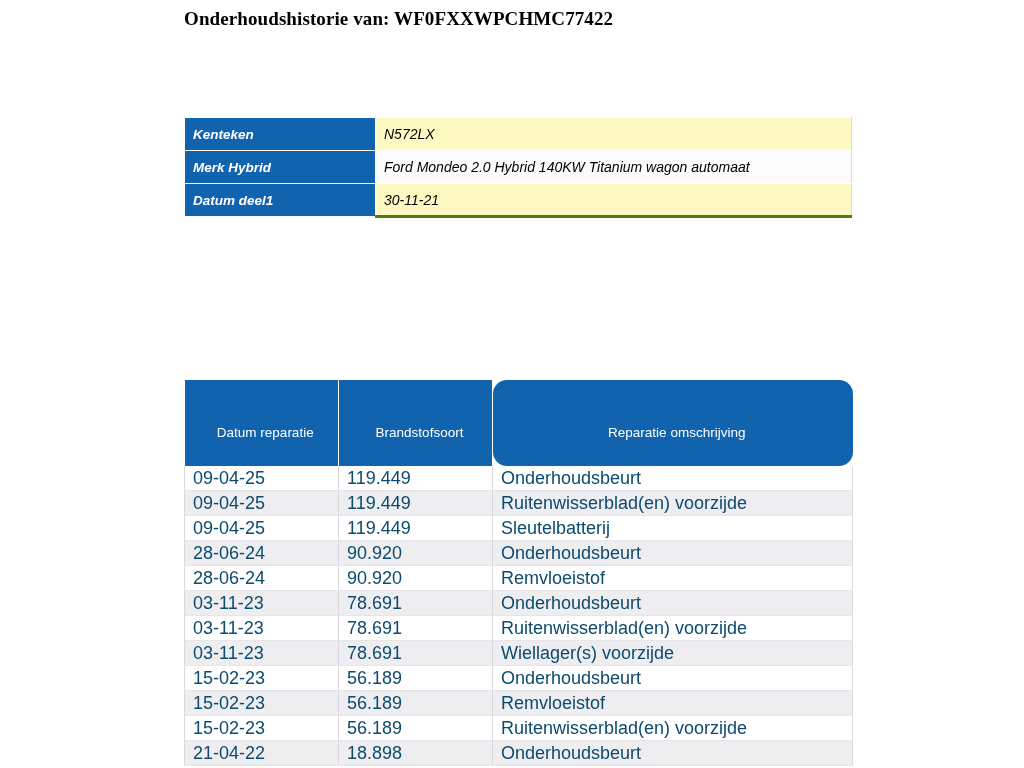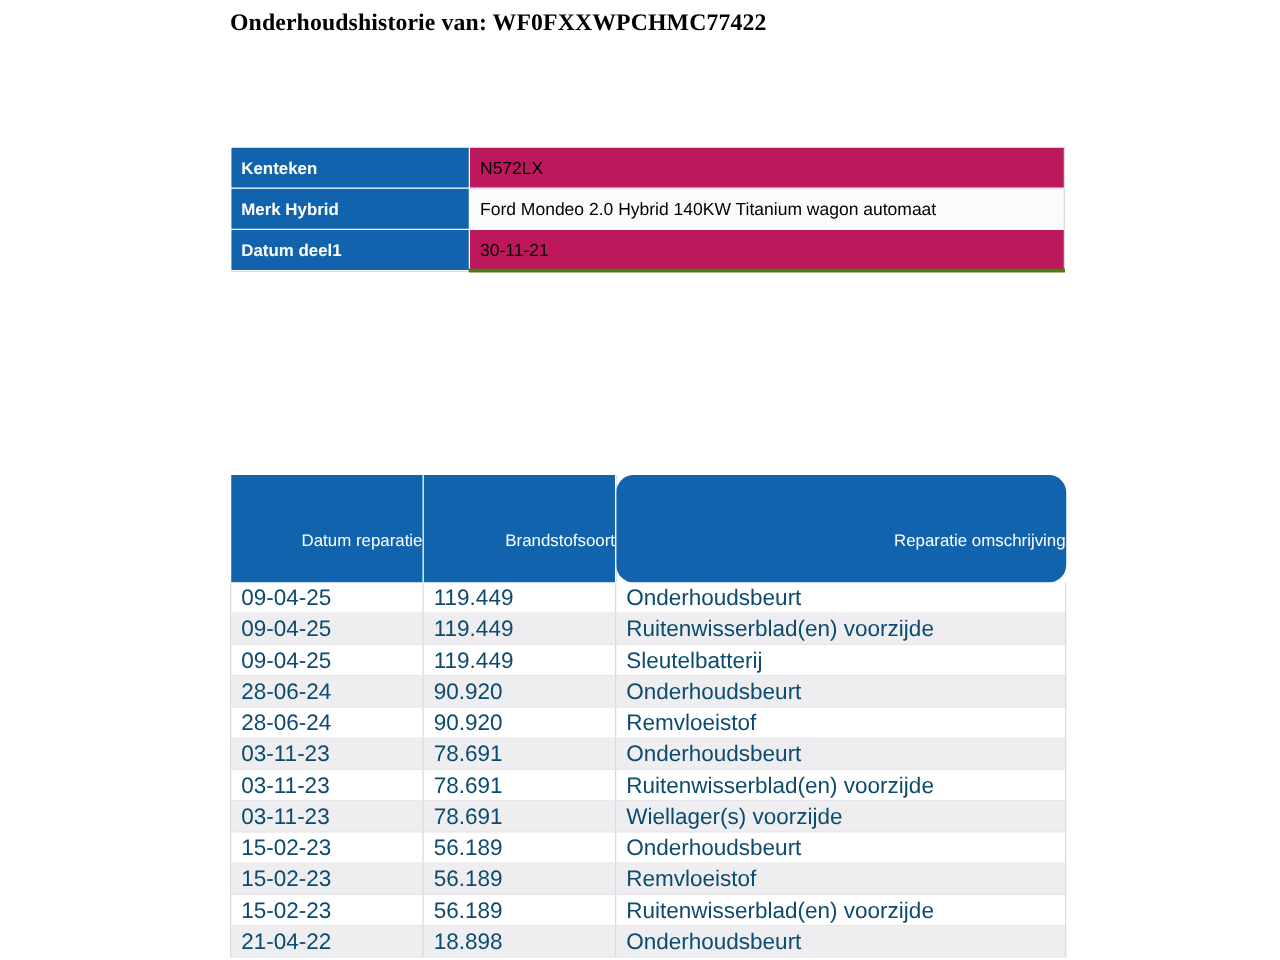--- a/index.html
+++ b/index.html
@@ -33,36 +33,37 @@
   }
 
   
   .info-table {
     position: absolute;
     left: 184px;
     top: 117px;
     width: 668px;
     border-collapse: collapse;
     table-layout: fixed;
+    font-style: italic;
   }
   .info-table tr { height: 33px; }
   .info-table th {
     width: 182px;
     background: #1263ae;
     color: #ffffff;
     font-size: 13.5px;
     font-weight: bold;
     text-align: left;
     padding: 0 0 0 8px;
     border: 1px solid #ffffff;
     vertical-align: middle;
     white-space: nowrap;
   }
   .info-table td {
-    background: #be185d;
+    background: #fef9c3;
     font-size: 14px;
     color: #000000;
     padding: 0 0 0 8px;
     border-top: 1px solid #ffffff;
     border-bottom: 1px solid #ffffff;
     border-right: 1px solid #d9d9dd;
     vertical-align: middle;
     white-space: nowrap;
   }
   .info-table tr:nth-child(even) td { background: #fbfbfc; }
@@ -79,21 +80,21 @@
   }
   .hist-table col.c1 { width: 154px; }
   .hist-table col.c2 { width: 154px; }
   .hist-table col.c3 { width: 360px; }
 
   .hist-table thead th {
     background: #1263ae;
     color: #ffffff;
     font-size: 13.5px;
     font-weight: normal;
-    text-align: right;
+    text-align: center;
     height: 60px;
     padding: 0 0 26px 8px;
     border-right: 1px solid #ffffff;
     vertical-align: bottom;
     white-space: nowrap;
   }
   .hist-table thead th:last-child { border-right: none; border-radius: 14px; }
 
   .hist-table tbody td {
     font-size: 18px;

